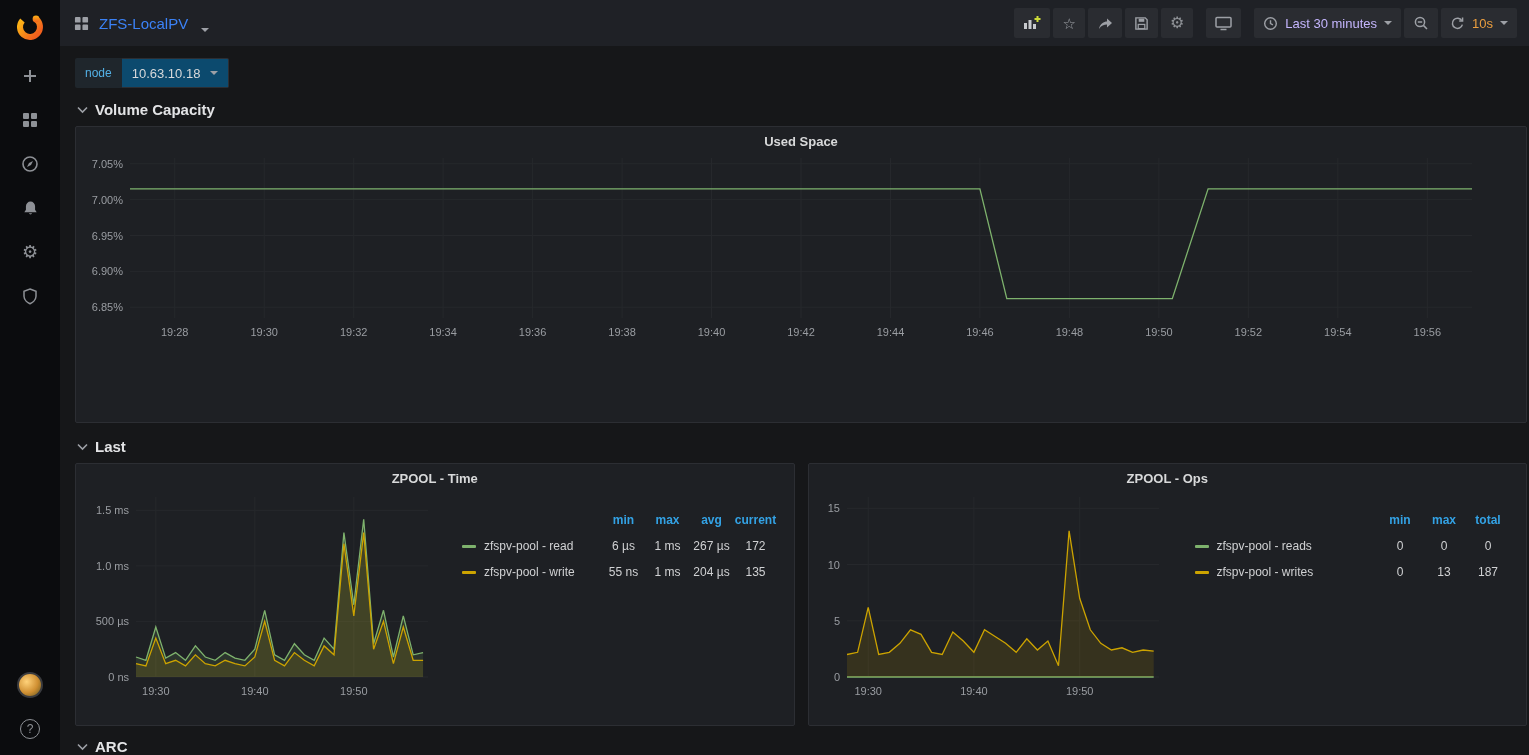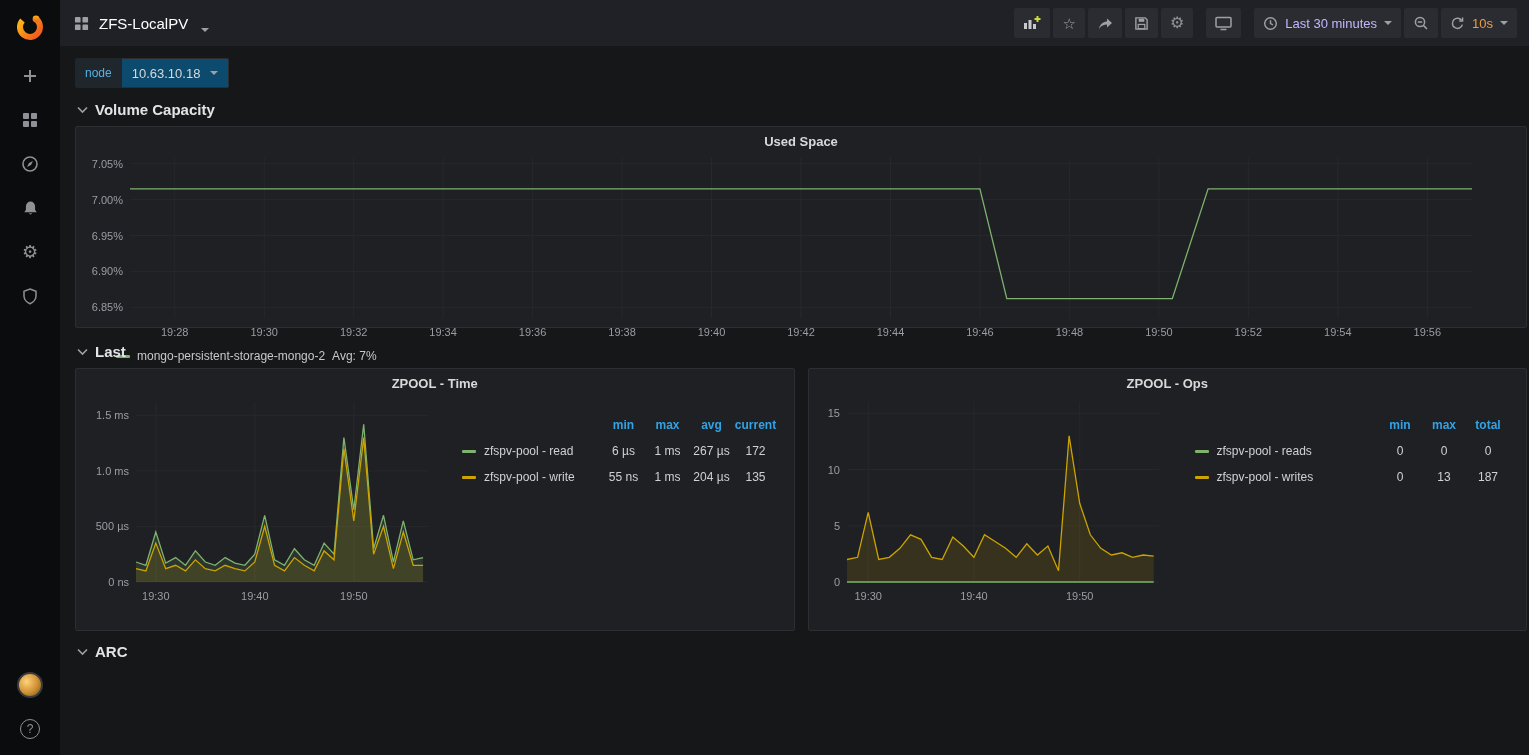--- a/index.html
+++ b/index.html
@@ -8,38 +8,38 @@
   
   .sidebar{width:60px;background:#0b0c0e;display:flex;flex-direction:column;align-items:center;flex-shrink:0}
   .logo{width:60px;height:54px;display:flex;align-items:center;justify-content:center;cursor:pointer}
   .side-icon{width:60px;height:44px;display:flex;align-items:center;justify-content:center;color:#8e9196;cursor:pointer}
   .side-icon svg{display:block}
   .side-spacer{flex:1}
   .gear-glyph{font-size:18px;line-height:1;color:#8e9196}
   
   .main{flex:1;display:flex;flex-direction:column;min-width:0}
   .topbar{height:46px;background:#1f2126;display:flex;align-items:center;padding:0 12px 0 14px;gap:10px;flex-shrink:0}
-  .tb-title{font-size:15px;font-weight:500;color:#ffffff;cursor:pointer;display:flex;align-items:flex-end;gap:13px}
+  .tb-title{font-size:15px;font-weight:500;color:#3b82f6;cursor:pointer;display:flex;align-items:flex-end;gap:13px}
   .caret{width:0;height:0;border-left:4px solid transparent;border-right:4px solid transparent;border-top:4px solid #9da0a6;display:inline-block}
   .topbar-right{margin-left:auto;display:flex;align-items:center;gap:13px}
   .tgroup{display:flex;gap:3px}
   .tile{height:30px;background:#2a2c31;border-radius:2px;display:flex;align-items:center;gap:7px;padding:0 9px;color:#9da0a6;font-size:13px;cursor:pointer;white-space:nowrap}
   .tile .txt{color:#c4b5fd}
   .tile .accent{font-weight:400}
   .glyph{font-size:15px;line-height:1}
   
   .content{flex:1;padding:12px 2px 0 15px;overflow:hidden}
   .var-row{display:flex;margin-bottom:13px}
   .var-label{height:30px;line-height:30px;padding:0 10px;background:#1f262c;color:#53b1e6;font-size:12px;border-radius:2px 0 0 2px}
   .var-value{height:30px;display:flex;align-items:center;gap:10px;padding:0 10px;background:#0c4a6e;border:1px solid #2c2e33;border-left:none;color:#d8d9da;font-size:13px;cursor:pointer;border-radius:0 2px 2px 0}
   .section-header{display:flex;align-items:center;gap:7px;margin:4px 0 8px 2px;font-size:15px;font-weight:700;color:#e3e4e6;cursor:pointer}
   .section-header svg{display:block}
   .panel{background:#1e2024;border:1px solid #2c2e33;border-radius:2px}
   .panel-title{text-align:center;font-size:13px;font-weight:600;color:#d8d9da;padding:7px 0 1px;cursor:pointer}
-  .used-panel{height:202px;padding:0 8px;margin-bottom:15px}
+  .used-panel{height:297px;padding:0 8px;margin-bottom:15px}
   svg text{fill:#999c a1}
   .tick{fill:#9a9da2;font-size:11px;font-family:"Liberation Sans",sans-serif}
   .grid{stroke:#26282c;stroke-width:1}
   .us-legend{display:flex;align-items:center;gap:7px;margin:3px 0 0 32px;font-size:12px;color:#c7c8ca;cursor:pointer}
   .dash{display:inline-block;width:14px;height:3px;border-radius:1px}
   .pools-row{display:flex;gap:13px;margin-bottom:12px}
   .pool-panel{flex:1;height:263px;padding:0 8px;min-width:0;overflow:hidden}
   .pool-body{display:flex}
   .legend-table{flex:1;margin:20px 8px 0 26px;min-width:0}
   .lg-row{display:flex;align-items:center;height:26px;font-size:12px;color:#d0d1d3}
@@ -243,25 +243,20 @@
             <line class="grid" x1="1074.9" x2="1074.9" y1="8" y2="168"></line>
             <text class="tick" x="1074.9" y="186" text-anchor="middle">19:50</text>
             <line class="grid" x1="1164.3" x2="1164.3" y1="8" y2="168"></line>
             <text class="tick" x="1164.3" y="186" text-anchor="middle">19:52</text>
             <line class="grid" x1="1253.8" x2="1253.8" y1="8" y2="168"></line>
             <text class="tick" x="1253.8" y="186" text-anchor="middle">19:54</text>
             <line class="grid" x1="1343.3" x2="1343.3" y1="8" y2="168"></line>
             <text class="tick" x="1343.3" y="186" text-anchor="middle">19:56</text>
             <polyline points="46.0,38.9 895.9,38.9 922.8,148.6 1088.3,148.6 1124.1,38.9 1388.0,38.9" fill="none" stroke="#7eb26d" stroke-width="1.3"></polyline>
           </svg>
-        <div class="us-legend">
-          <span class="dash" style="background: rgb(126, 178, 109);"></span>
-          <span>mongo-persistent-storage-mongo-2</span>
-          <span>Avg: 7%</span>
-        </div>
       </div>
 
       <div class="section-header">
         <svg width="11" height="8" viewBox="0 0 11 8">
             <path d="M1 1.5l4.5 4.5L10 1.5" fill="none" stroke="#9da0a6" stroke-width="1.6"></path>
           </svg>
         <span>Last</span>
       </div>
 
       <div class="pools-row">

